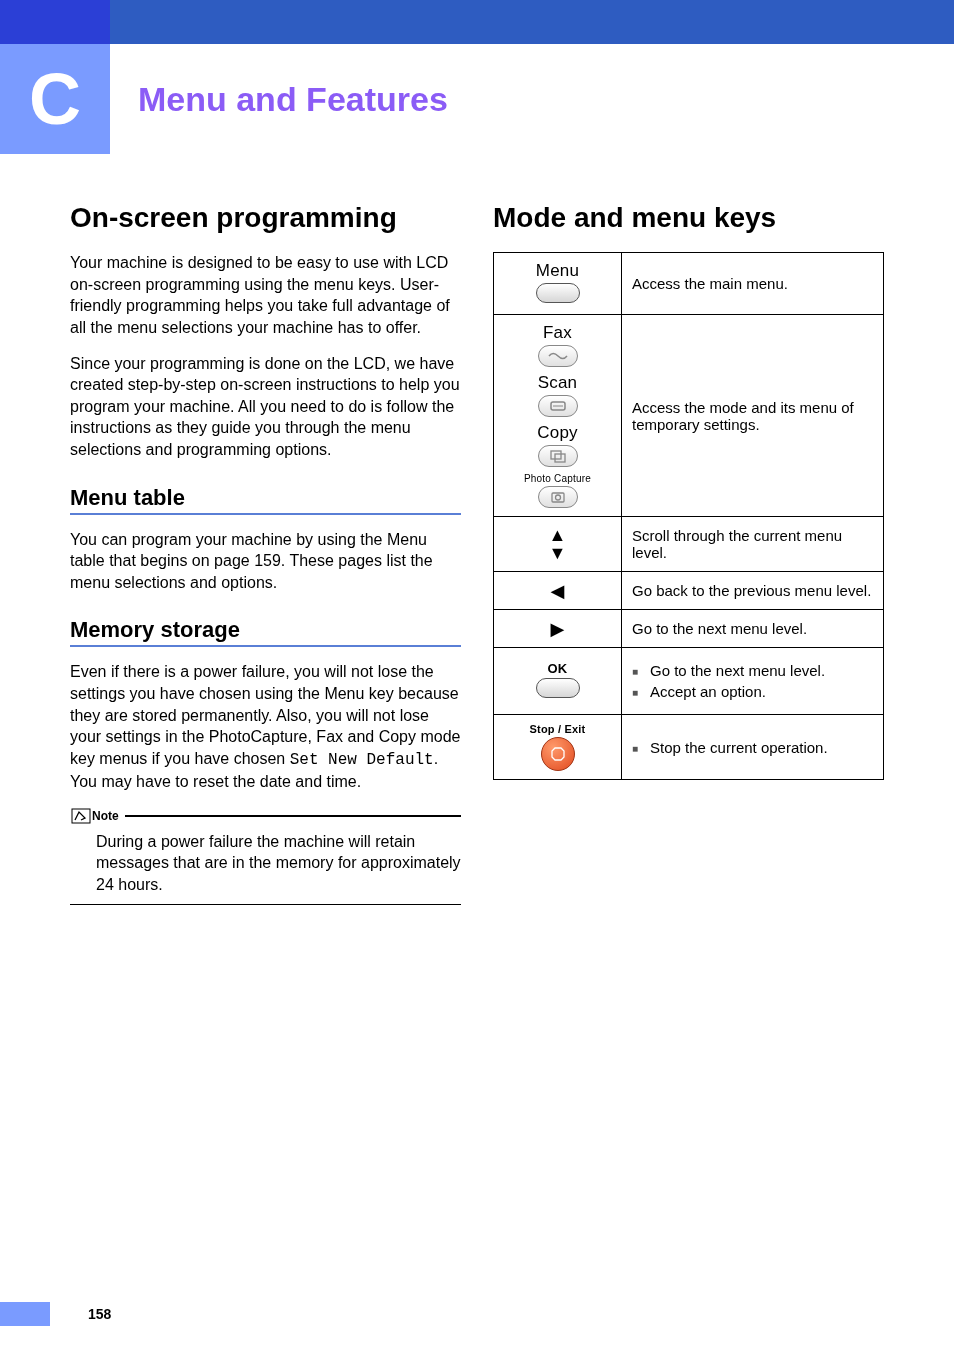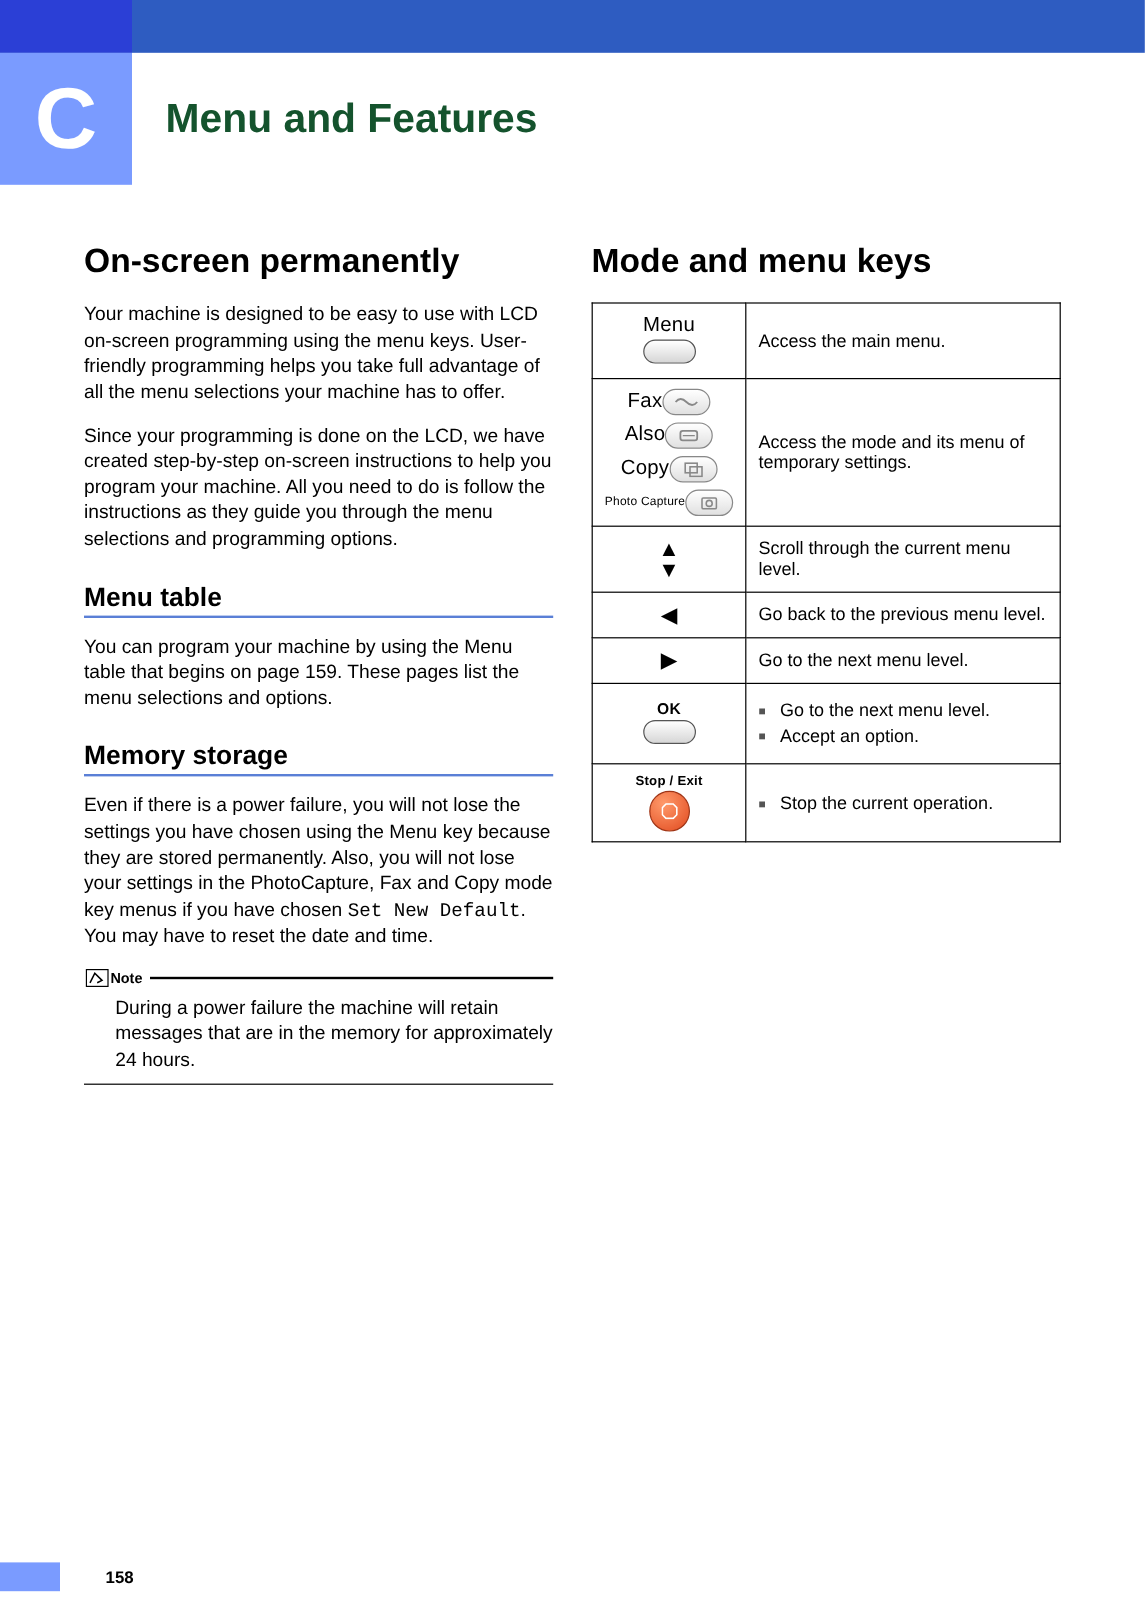--- a/index.html
+++ b/index.html
@@ -41,21 +41,21 @@
       font-weight: bold;
       display: flex;
       align-items: center;
       justify-content: center;
       font-family: Arial, sans-serif;
     }
     .chapter-title {
       font-size: 34px;
       font-weight: bold;
       margin-left: 28px;
-      color: #14532d;
+      color: #8b5cf6;
     }
     .content {
       padding: 48px 70px 0 70px;
       display: flex;
       gap: 32px;
     }
     .col {
       flex: 1;
       min-width: 0;
     }
@@ -150,21 +150,21 @@
       display: inline-block;
     }
     .mode-stack {
       display: flex;
       flex-direction: column;
       align-items: center;
       gap: 6px;
     }
     .mode-item {
       display: flex;
-      flex-direction: row;
+      flex-direction: column;
       align-items: center;
       justify-content: flex-end;
     }
     .mode-icon {
       width: 40px;
       height: 22px;
       border: 1.5px solid #888;
       border-radius: 11px;
       background: linear-gradient(#fff, #e0e0e0);
       display: flex;
@@ -239,21 +239,21 @@
   <div class="top-bar"></div>
 
   <div class="chapter-header">
     <div class="chapter-badge">C</div>
     <div class="chapter-title">Menu and Features</div>
   </div>
 
   <div class="content">
 
     <div class="col">
-      <h1 class="section">On-screen permanently</h1>
+      <h1 class="section">On-screen programming</h1>
       <p class="body">Your machine is designed to be easy to use with LCD on-screen programming using the menu keys. User-friendly programming helps you take full advantage of all the menu selections your machine has to offer.</p>
       <p class="body">Since your programming is done on the LCD, we have created step-by-step on-screen instructions to help you program your machine. All you need to do is follow the instructions as they guide you through the menu selections and programming options.</p>
 
       <h2 class="sub">Menu table</h2>
       <div class="underline"></div>
       <p class="body">You can program your machine by using the Menu table that begins on page 159. These pages list the menu selections and options.</p>
 
       <h2 class="sub">Memory storage</h2>
       <div class="underline"></div>
       <p class="body">
@@ -294,21 +294,21 @@
             <div class="mode-stack">
               <div class="mode-item">
                 <span class="key-label">Fax</span>
                 <span class="mode-icon">
                   <svg width="22" height="14" viewBox="0 0 22 14">
                         <path d="M2 7 Q6 2 11 7 T20 7" fill="none" stroke="#888" stroke-width="1.5"></path>
                       </svg>
                 </span>
               </div>
               <div class="mode-item">
-                <span class="key-label">Also</span>
+                <span class="key-label">Scan</span>
                 <span class="mode-icon">
                   <svg width="22" height="14" viewBox="0 0 22 14">
                         <rect x="4" y="3" width="14" height="8" rx="2" fill="none" stroke="#888" stroke-width="1.5"></rect>
                         <line x1="6" y1="7" x2="16" y2="7" stroke="#888" stroke-width="1"></line>
                       </svg>
                 </span>
               </div>
               <div class="mode-item">
                 <span class="key-label">Copy</span>
                 <span class="mode-icon">

